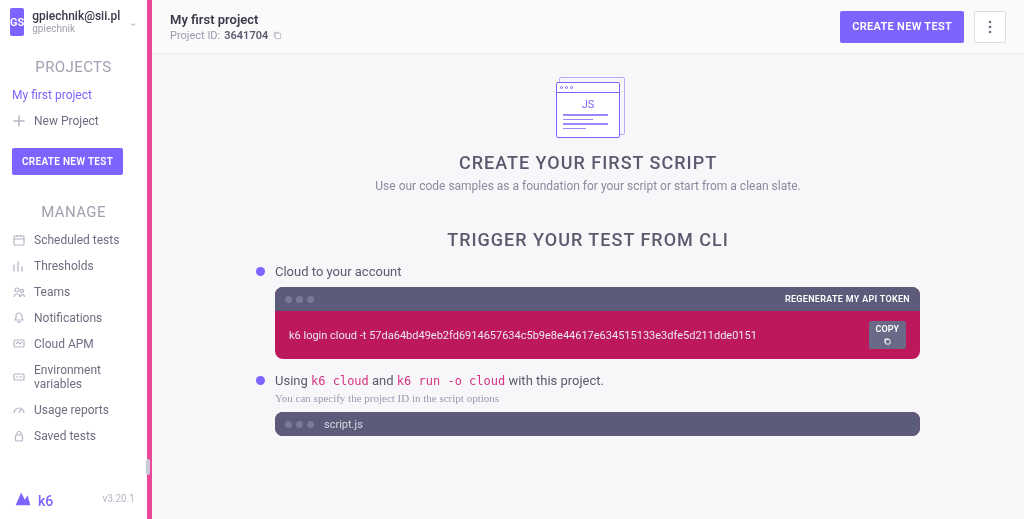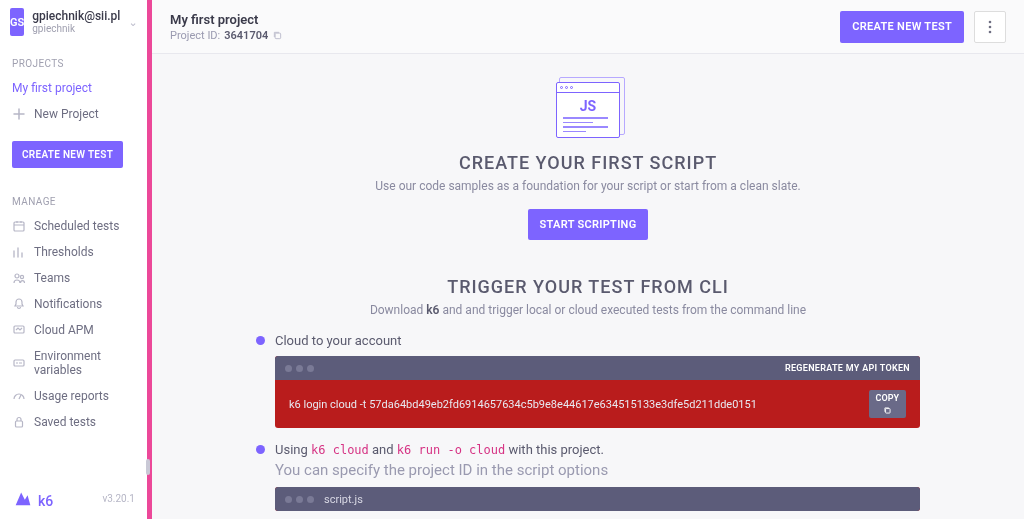--- a/index.html
+++ b/index.html
@@ -5,21 +5,21 @@
 * { margin:0; padding:0; box-sizing:border-box; font-family:-apple-system,BlinkMacSystemFont,"Segoe UI",Roboto,Arial,sans-serif; }
 body { background:#f7f7f9; color:#5a5a6e; font-size:13px; }
 .app { display:flex; height:519px; width:1024px; overflow:hidden; position:relative; }
 .sidebar { width:152px; background:#fff; display:flex; flex-direction:column; border-right:5px solid #ec4899; flex-shrink:0; }
 .user-block { display:flex; align-items:center; padding:8px 10px; gap:8px; cursor:pointer; }
 .avatar { width:28px; height:28px; background:#7d64ff; color:#fff; font-size:11px; font-weight:600; display:flex; align-items:center; justify-content:center; border-radius:2px; }
 .user-info { flex:1; line-height:1.1; }
 .user-email { font-size:12px; color:#3a3a4a; font-weight:500; }
 .user-name { font-size:10px; color:#a0a0b0; }
 .chev { color:#bcbccc; font-size:11px; }
-.section-label { font-size:10px; color:#a0a0b0; letter-spacing:0.4px; padding:14px 12px 6px; text-transform:uppercase; }
+.section-label { font-size:15px; color:#a0a0b0; letter-spacing:0.4px; padding:14px 12px 6px; text-transform:uppercase;text-align:center; }
 .nav-item { display:flex; align-items:center; gap:8px; padding:6px 12px; font-size:12px; color:#6e6e82; cursor:pointer; }
 .nav-item .ico { width:14px; height:14px; display:inline-flex; align-items:center; justify-content:center; color:#b6b6c6; }
 .nav-item.active { color:#7d64ff; }
 .side-btn-wrap { padding:14px 12px; }
 .btn { background:#7d64ff; color:#fff; font-size:11px; font-weight:600; letter-spacing:0.3px; border:none; padding:9px 12px; cursor:pointer; border-radius:2px; }
 .btn.sm { font-size:10px; padding:8px 10px; }
 .side-bottom { margin-top:auto; display:flex; align-items:center; justify-content:space-between; padding:10px 12px; }
 .logo { display:flex; align-items:flex-end; gap:4px; }
 .logo svg { width:22px; height:22px; }
 .logo-text { font-size:14px; color:#7d64ff; font-weight:500; }
@@ -33,32 +33,32 @@
 .top-actions { margin-left:auto; display:flex; gap:10px; }
 .icon-btn { width:32px; height:32px; border:1px solid #ddd; background:#fff; display:flex; align-items:center; justify-content:center; cursor:pointer; border-radius:2px; color:#6e6e82; }
 .content { flex:1; overflow-y:auto; padding:28px 20px 0; }
 .empty-state { text-align:center; margin:0 auto 36px; }
 .js-illus { display:inline-block; position:relative; margin-bottom:14px; }
 .page-illus { width:64px; height:56px; border:1.5px solid #7d64ff; background:#fff; position:relative; border-radius:2px; }
 .page-illus::before { content:""; position:absolute; top:-6px; right:-6px; width:64px; height:56px; border:1.5px solid #b7a9ff; border-radius:2px; z-index:-1; }
 .page-head { height:10px; border-bottom:1.5px solid #7d64ff; display:flex; align-items:center; gap:2px; padding-left:3px; }
 .page-head span { width:3px; height:3px; border:1px solid #7d64ff; border-radius:50%; }
 .page-body { padding:5px 6px; }
-.js-tag { font-size:14px; font-weight:700; color:#7d64ff; }
+.js-tag { font-size:11px; font-weight:400; color:#7d64ff; }
 .line { height:1.5px; background:#9a88ff; margin-top:3px; }
 .line.s { width:60%; } .line.m { width:90%; } .line.xs { width:45%; }
 .h2 { font-size:18px; color:#5a5a6e; font-weight:500; letter-spacing:1px; margin-bottom:6px; }
 .sub { font-size:12px; color:#8a8aa0; margin-bottom:16px; }
 .trigger-section { text-align:center; margin:0 auto; max-width:720px; }
 .step { text-align:left; margin:14px 28px 0; }
 .step-head { display:flex; align-items:center; gap:10px; font-size:13px; color:#5a5a6e; }
 .step-dot { width:9px; height:9px; background:#7d64ff; border-radius:50%; flex-shrink:0; }
-.step-desc { font-size:15px; color:#9a9ab0; margin:4px 0 0 19px; }
+.step-desc { font-size:11px; color:#9a9ab0; margin:4px 0 0 19px;font-family:Liberation Serif, serif; }
 .code-inline { font-family:Menlo,Consolas,monospace; font-size:12px; color:#d63384; }
-.term { background:#b91c1c; border-radius:3px; margin:8px 0 12px 19px; overflow:hidden; }
+.term { background:#be185d; border-radius:8px; margin:8px 0 12px 19px; overflow:hidden; }
 .term-head { background:#5c5c7a; height:24px; display:flex; align-items:center; padding:0 10px; position:relative; }
 .term-dots { display:flex; gap:4px; }
 .term-dots span { width:7px; height:7px; background:#7a7a96; border-radius:50%; }
 .term-title { color:#d8d8e4; font-size:11px; margin-left:10px; }
 .term-action { margin-left:auto; color:#fff; font-size:9px; font-weight:600; letter-spacing:0.3px; cursor:pointer; display:flex; align-items:center; gap:4px; }
 .term-copy { background:#6a6a88; padding:3px 7px; border-radius:2px; cursor:pointer; color:#fff; font-size:9px; font-weight:600; display:flex; align-items:center; gap:3px; }
 .term-body { padding:10px 14px; font-family:Menlo,Consolas,monospace; font-size:11px; color:#e8e8f0; display:flex; align-items:center; }
 .term-body .term-copy { margin-left:auto;flex-direction:column; }
 .dl-link { color:#5a5a6e; font-weight:600; }
 svg { display:block; }
@@ -219,28 +219,24 @@
               <div class="js-tag">JS</div>
               <div class="line m"></div>
                 <div class="line s"></div>
                 <div class="line m"></div>
                 <div class="line xs"></div>
             </div>
           </div>
         </div>
         <div class="h2">CREATE YOUR FIRST SCRIPT</div>
         <div class="sub">Use our code samples as a foundation for your script or start from a clean slate.</div>
-        <button class="btn">START SCRIPTING</button>
       </div>
 
       <div class="trigger-section">
         <div class="h2">TRIGGER YOUR TEST FROM CLI</div>
-        <div class="sub">
-          <span>Download </span><a class="dl-link">k6</a><span> and and trigger local or cloud executed tests from the command line</span>
-        </div>
 
         <div class="step">
           <div class="step-head">
             <span class="step-dot"></span>
             <span>Cloud to your account</span>
           </div>
           <div class="term">
             <div class="term-head">
               <div class="term-dots">
                   <span></span>

